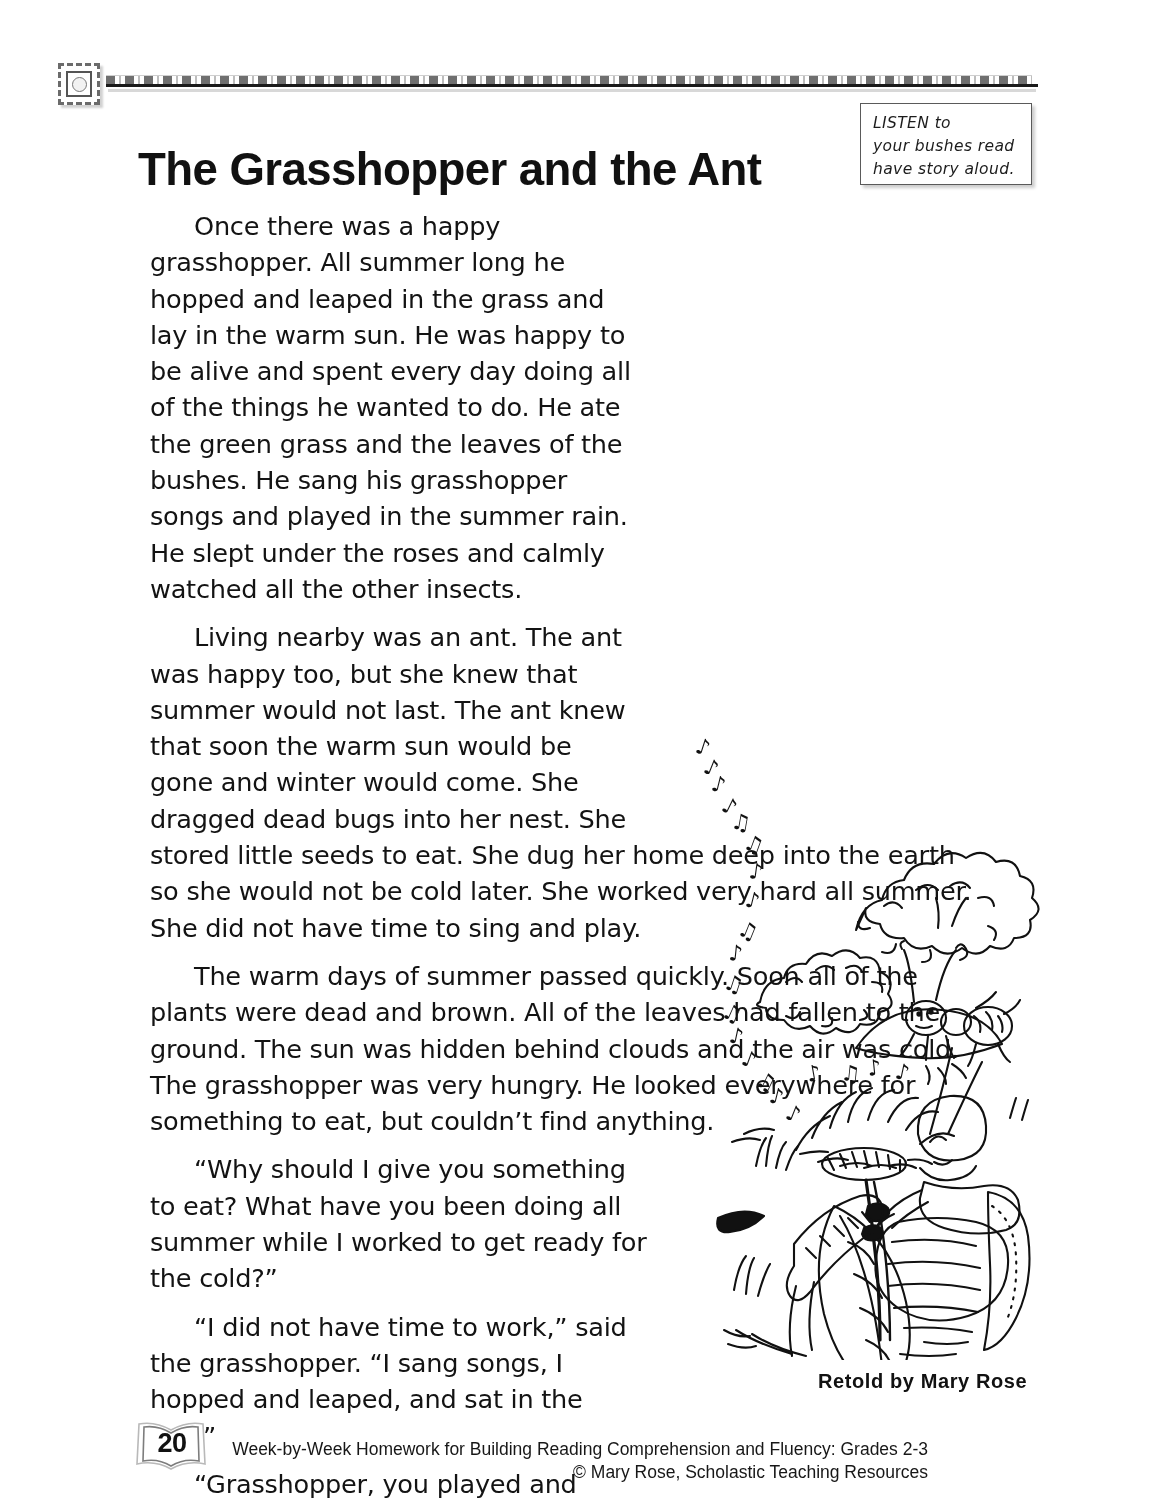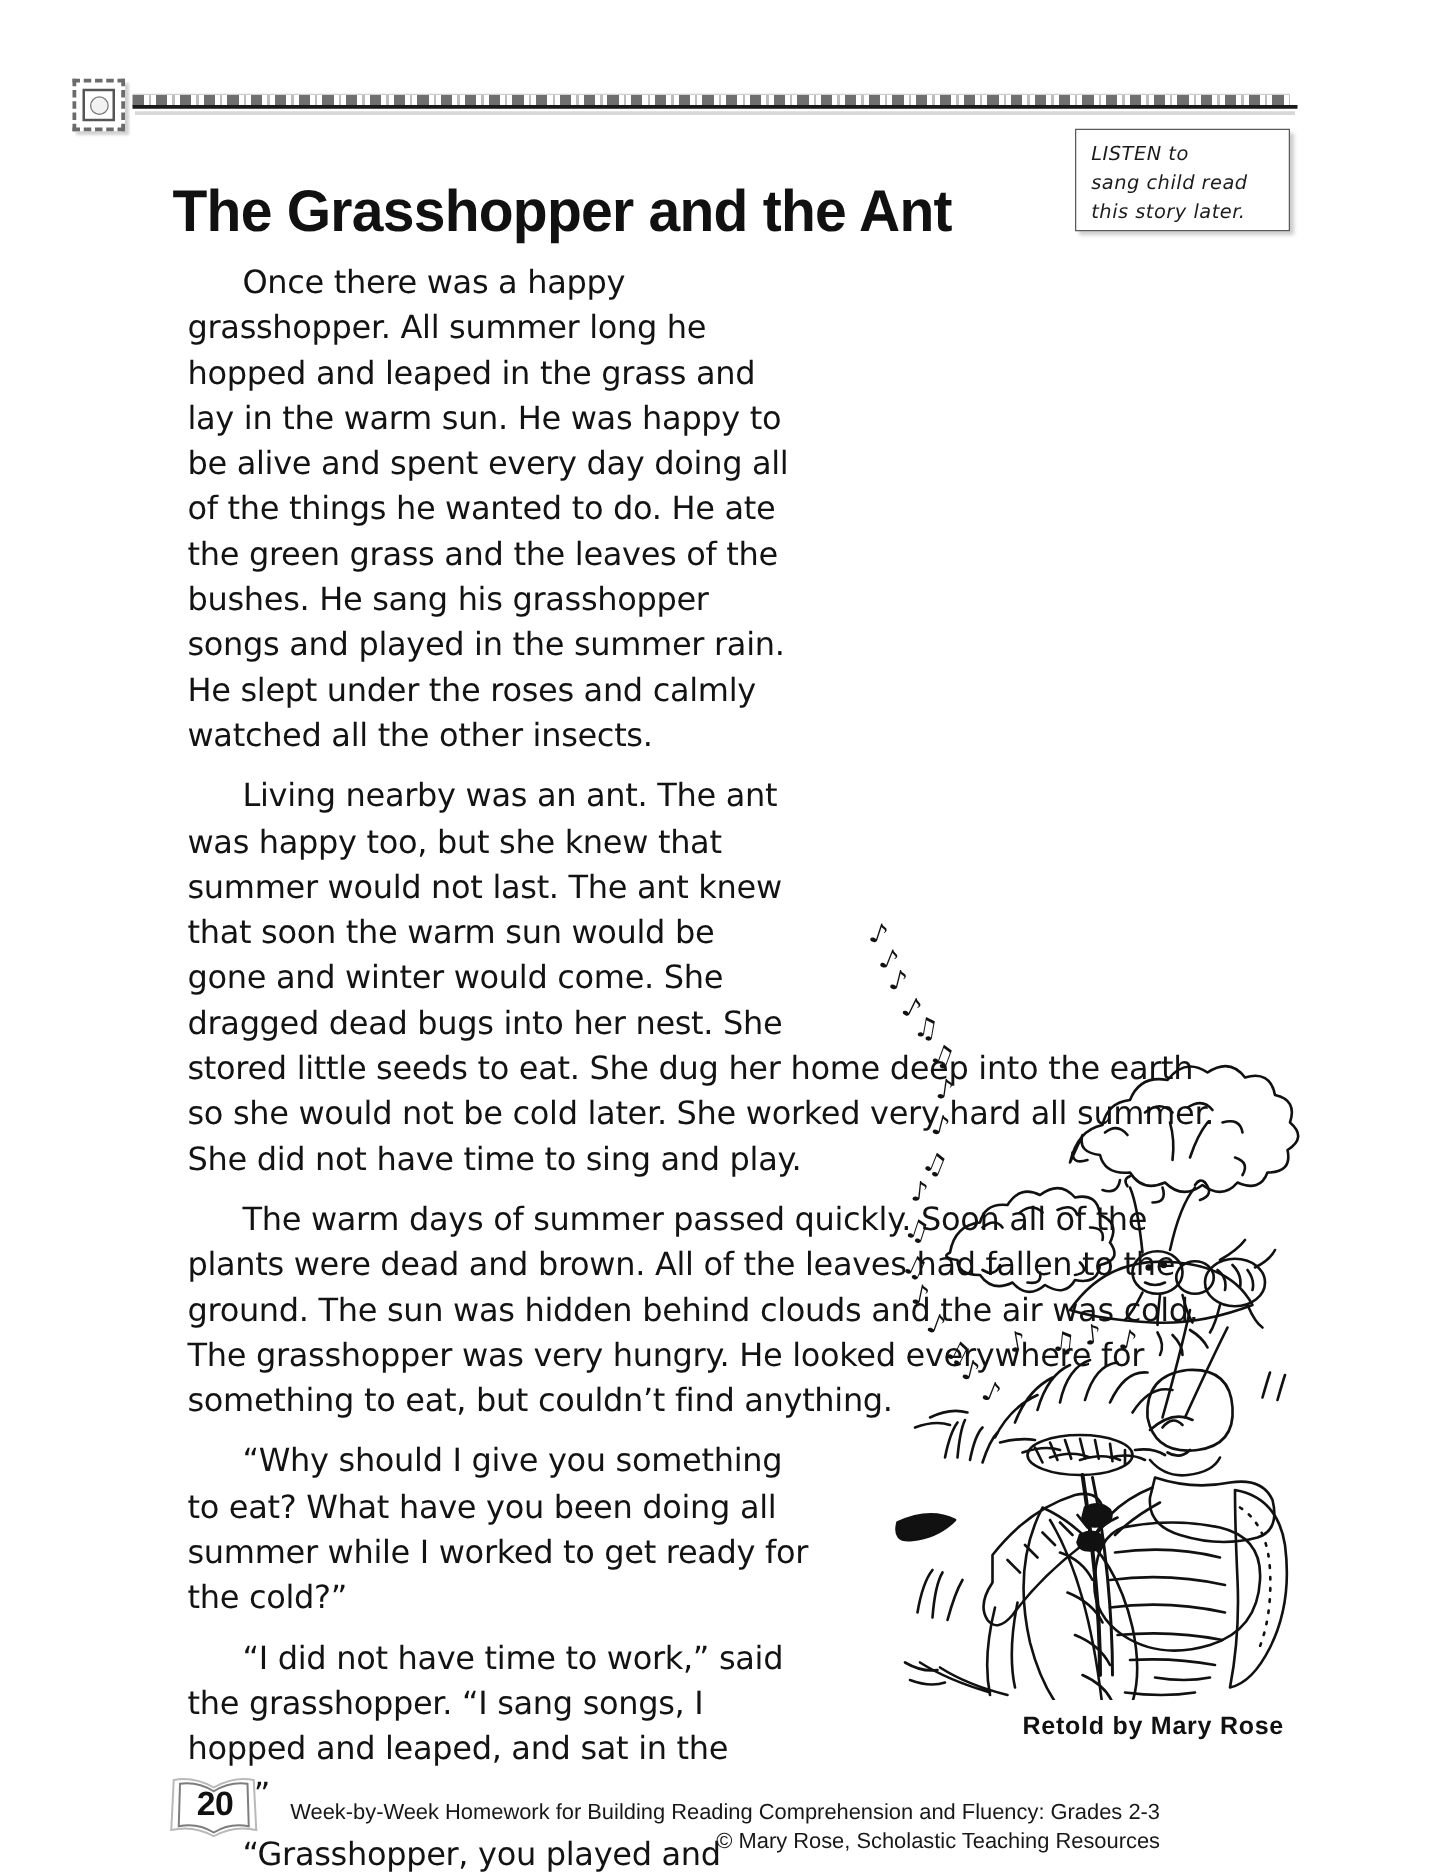--- a/index.html
+++ b/index.html
@@ -223,22 +223,22 @@
   </div>
   <div class="rule-bar"></div>
   <div class="rule-line"></div>
   <div class="rule-shadow"></div>
 </div>
 
 <h1 id="title">The Grasshopper and the Ant</h1>
 
 <div id="listen-note">
   <div class="note-line">LISTEN to</div>
-  <div class="note-line">sang child read</div>
-  <div class="note-line">this story later.</div>
+  <div class="note-line">your bushes read</div>
+  <div class="note-line">have story aloud.</div>
 </div>
 
 <div id="story">
   <div id="float-shim"></div>
   <p>Once there was a happy grasshopper. All summer long he hopped and leaped in the grass and lay in the warm sun. He was happy to be alive and spent every day doing all of the things he wanted to do. He ate the green grass and the leaves of the bushes. He sang his grasshopper songs and played in the summer rain. He slept under the roses and calmly watched all the other insects.</p>
   <p>Living nearby was an ant. The ant was happy too, but she knew that summer would not last. The ant knew that soon the warm sun would be gone and winter would come. She dragged dead bugs into her nest. She stored little seeds to eat. She dug her home deep into the earth so she would not be cold later. She worked very hard all summer. She did not have time to sing and play.</p>
   <p>The warm days of summer passed quickly. Soon all of the plants were dead and brown. All of the leaves had fallen to the ground. The sun was hidden behind clouds and the air was cold. The grasshopper was very hungry. He looked everywhere for something to eat, but couldn’t find anything.</p>
   <p class="narrow">“Why should I give you something to eat? What have you been doing all summer while I worked to get ready for the cold?”</p>
   <p class="narrow">“I did not have time to work,” said the grasshopper. “I sang songs, I hopped and leaped, and sat in the sun.”</p>
   <p class="narrow">“Grasshopper, you played and never worked. I worked and never played. Why should I help you out when you did not help yourself?”</p>

